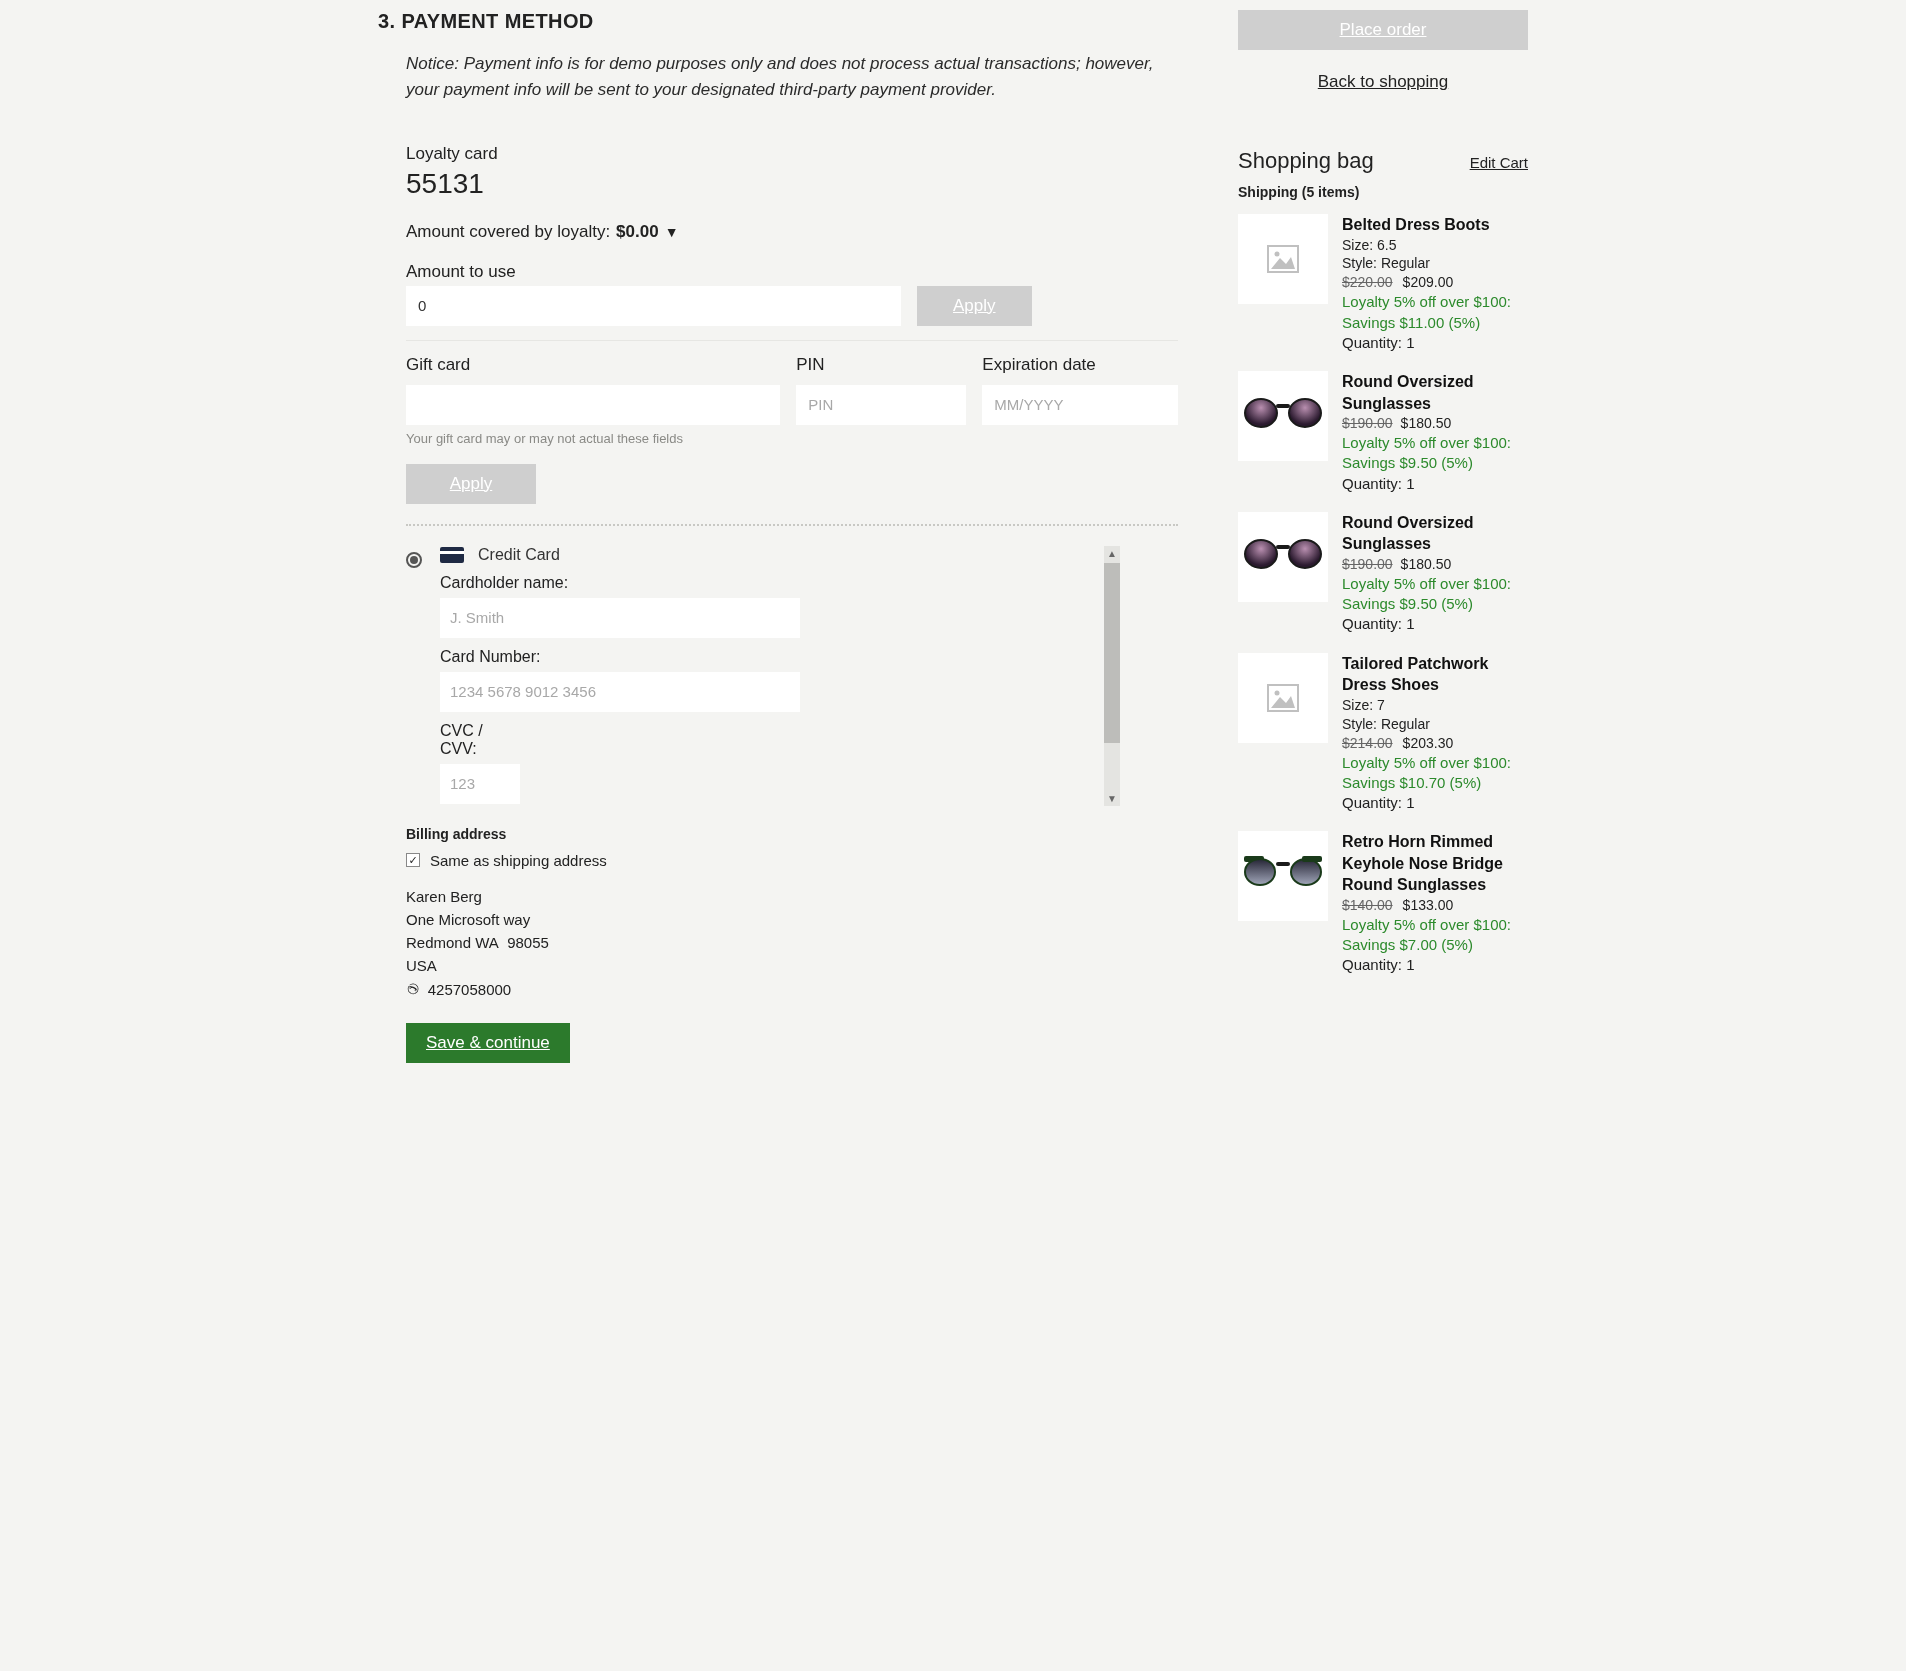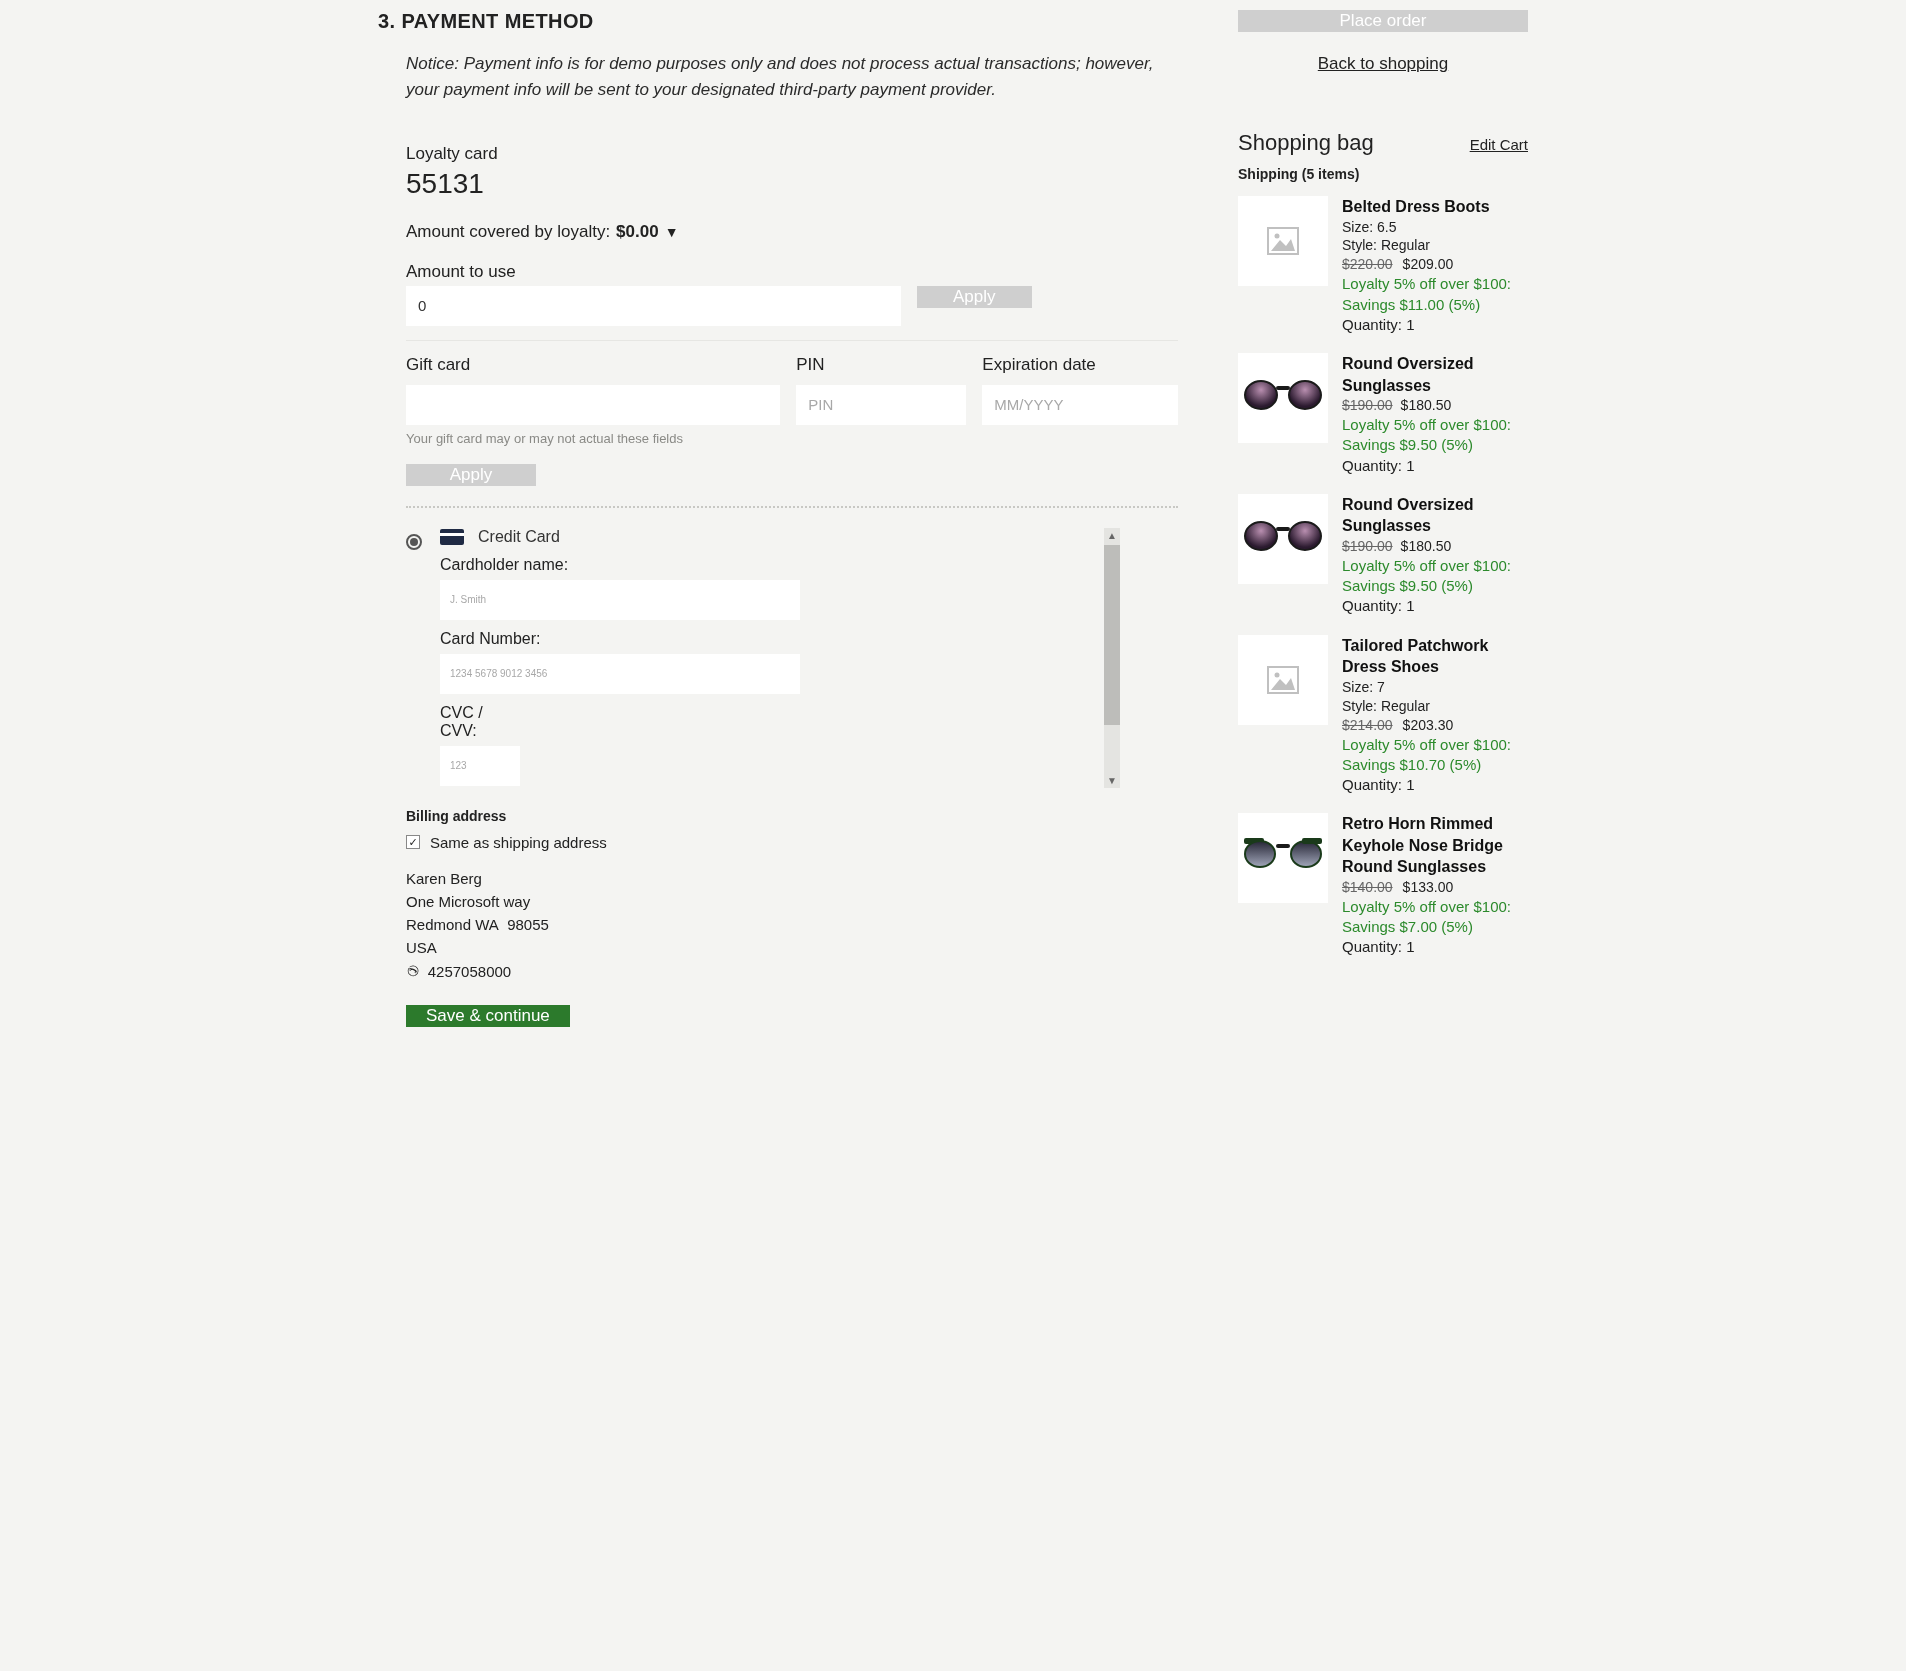--- a/index.html
+++ b/index.html
@@ -47,24 +47,25 @@
     border: none;
     height: 40px;
     padding: 0 12px;
     font-size: 15px;
     color: #333;
     width: 100%;
   }
   input[type=text]::placeholder { color: #a8a8a8; }
   .btn {
     border: none;
-    height: 22px;
+    height: 40px;
     padding: 0 36px;
     font-size: 17px;
     cursor: pointer;
+    text-decoration: underline;
   }
   .btn-disabled { background: #cfcfcf; color: #fff; }
   .btn-green { background: #2c7a2c; color: #fff; padding: 0 20px; }
   .btn-wide { width: 100%; background: #cfcfcf; color: #fff; font-size: 17px; }
 
   hr.light { border: none; border-top: 1px solid #e6e6e3; margin: 10px 0 14px; }
   hr.dotted { border: none; border-top: 2px dotted #c8c8c4; margin: 20px 0 20px; }
 
   .gc-grid { display: flex; gap: 16px; align-items: center; }
   .gc-col { display: flex; flex-direction: column; gap: 6px; }
@@ -92,21 +93,21 @@
     width: 24px; height: 16px; background: #1f2a44; border-radius: 2px; position: relative;
   }
   .card-icon::after {
     content: ""; position: absolute; left: 0; right: 0; top: 4px; height: 3px; background: #fff;
   }
   .cc-header span { font-size: 16px; color: #333; }
   .cc-fields { max-width: 360px; }
   .cc-label { font-size: 16px; color: #222; margin: 10px 0 6px; }
   .cc-fields input {
     background: #fff; border: none; height: 40px; padding: 0 10px;
-    font-size: 10px; color: #333; width: 100%;
+    font-size: 15px; color: #333; width: 100%;
   }
   .cc-row2 { display: flex; gap: 40px; }
   .cc-row2 > div { flex: 0 0 auto; }
   .cc-row2 > div:first-child { width: 140px; }
   .cc-row2 > div:last-child { width: 80px; }
 
   .scrolltrack {
     position: absolute; right: -40px; top: 0; width: 16px; height: 260px;
     background: #e4e4e1; display: flex; flex-direction: column; align-items: center;
   }

